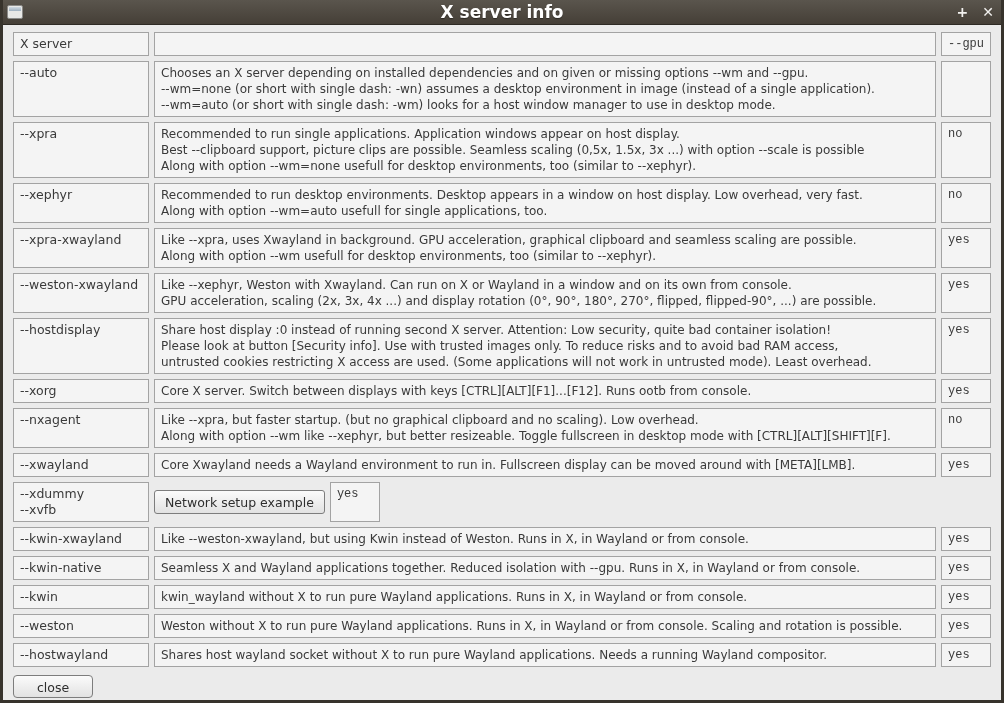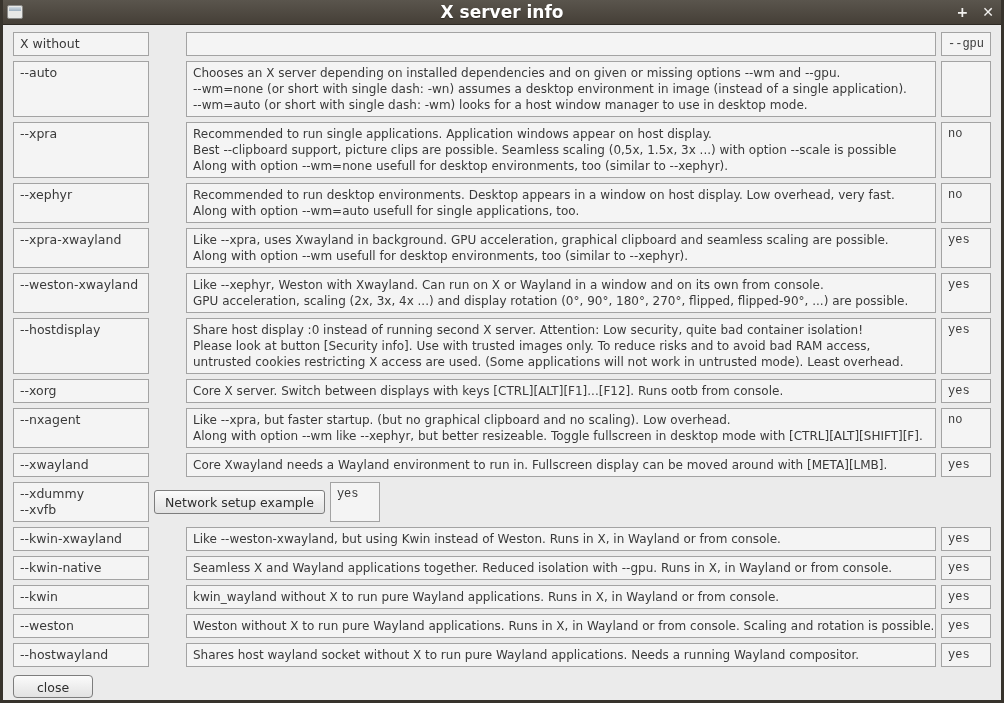--- a/index.html
+++ b/index.html
@@ -59,21 +59,21 @@
     background: var(--cell-bg, #f4f4f4);
     border: 1px solid #a3a3a3;
     color: #3a3a3a;
     padding: 3px 6px;
     white-space: pre;
     overflow: hidden;
     font-size: 12px;
     line-height: 16px;
   }
   .cell.label { flex: 0 0 136px; font-size: 12.5px; }
-  .cell.desc  { flex: 1 1 auto; margin-left: 32px; }
+  .cell.desc  { flex: 1 1 auto; }
   .cell.gpu   { flex: 0 0 50px; font-family: Liberation Mono, monospace; }
   .btn {
     font-family: inherit;
     font-size: 12.5px; color: #2e2e2e;
     background: linear-gradient(#fbfbfb, #e2e2e2);
     border: 1px solid #7d7d7d;
     border-radius: 3px;
     padding: 4px 10px;
     align-self: center;
     white-space: nowrap;
@@ -92,21 +92,21 @@
     <span class="title">X server info</span>
     <span class="tb-btns">
       <span class="tb-btn">+</span>
       <span class="tb-btn">✕</span>
     </span>
   </div>
 
   <div class="content">
 
     <div class="row">
-      <div class="cell label">X without</div>
+      <div class="cell label">X server</div>
       <div class="cell desc"></div>
       <div class="cell gpu">--gpu</div>
     </div>
 
     <div class="row">
       <div class="cell label">--auto</div>
       <div class="cell desc">Chooses an X server depending on installed dependencies and on given or missing options --wm and --gpu.
 --wm=none (or short with single dash: -wn) assumes a desktop environment in image (instead of a single application).
 --wm=auto (or short with single dash: -wm) looks for a host window manager to use in desktop mode.</div>
       <div class="cell gpu"></div>

